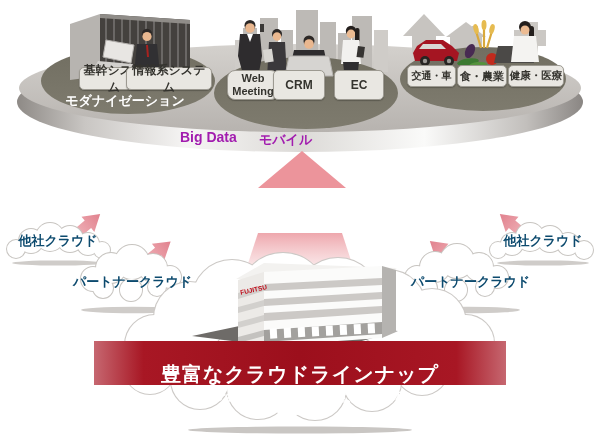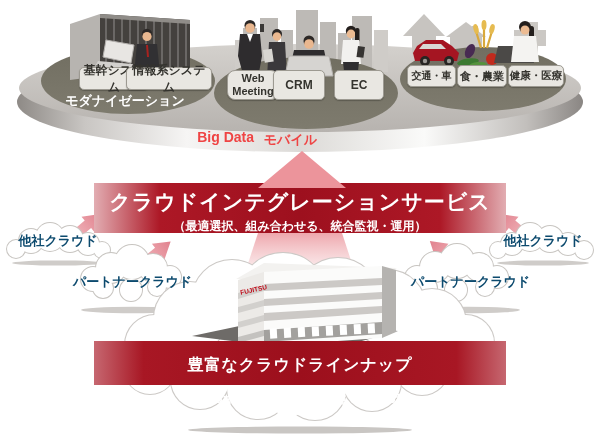--- a/index.html
+++ b/index.html
@@ -9,32 +9,32 @@
   .lbl{position:absolute;font-family:"Liberation Sans","DejaVu Sans",sans-serif;
        font-weight:700;white-space:nowrap;}
   
   .banner{position:absolute;left:94px;width:412px;z-index:2;color:#fff;text-align:center;
           background:linear-gradient(90deg,#e2adb2 0%,#ad1826 16%,#9d101e 50%,#ad1826 84%,#e2adb2 100%);}
   #banner-integration{top:183px;height:50px;}
   #banner-integration .t{font-size:21px;letter-spacing:1px;margin-top:5px;font-weight:700;}
   #banner-integration .s{font-size:12px;margin-top:2px;font-weight:700;}
   #banner-lineup{top:341px;height:44px;
           background:linear-gradient(90deg,#c66770 0%,#a81724 12%,#9c0f1c 50%,#a81724 88%,#c66770 100%);}
-  #banner-lineup .t{font-size:16px;letter-spacing:1px;margin-top:14px;font-weight:700;}
-  #banner-lineup .s{font-size:12.5px;margin-top:15px;font-weight:700;}
+  #banner-lineup .t{font-size:20px;letter-spacing:1px;margin-top:20px;font-weight:700;}
+  #banner-lineup .s{font-size:12.5px;margin-top:1px;font-weight:700;}
   
   #big-arrow-head{position:absolute;left:258px;top:151px;width:0;height:0;z-index:3;
     border-left:44px solid transparent;border-right:44px solid transparent;
     border-bottom:37px solid #ec949b;}
   
   .ibox{position:absolute;z-index:4;background:#e9e7e2;border:1px solid #9d9a92;border-radius:5px;
         color:#34332e;display:flex;align-items:center;justify-content:center;text-align:center;
         box-shadow:0 1px 1px rgba(40,40,35,.35);font-weight:700;}
   .gtitle{color:#ffffff;font-size:13px;z-index:4;text-align:center;}
-  .disc-lbl{color:#ef4444;z-index:4;text-align:right;}
+  .disc-lbl{color:#a21caf;z-index:4;text-align:left;}
   .cloud-lbl{color:#0c4a6e;font-size:13px;z-index:4;text-align:center;}
   #fujitsu-logo{left:240px;top:286px;font-size:6.5px;color:#c00a18;transform:rotate(-12deg);
                 letter-spacing:0;z-index:2;}
 </style>
 </head>
 <body>
 
 <div id="stage">
 
   <svg id="shapes" width="600" height="440" viewBox="0 0 600 440">
@@ -318,24 +318,20 @@
           <rect x="312" y="329" width="7" height="10"></rect>
         <rect x="326" y="329" width="7" height="10"></rect>
           <rect x="340" y="329" width="7" height="10"></rect>
         <rect x="354" y="329" width="7" height="10"></rect>
           <rect x="368" y="329" width="7" height="10"></rect>
         </g>
       <polygon points="382,266 396,270 396,332 382,338" fill="#b5b3b0"></polygon>
     </g>
   </svg>
 
-  <div class="banner" id="banner-integration">
-    <div class="t">クラウドインテグレーションサービス</div>
-    <div class="s">（最適選択、組み合わせる、統合監視・運用）</div>
-  </div>
   <div class="banner" id="banner-lineup">
     <div class="t">豊富なクラウドラインナップ</div>
     <div class="s">SaaS:約100種、PaaS:10種、IaaS:5種</div>
   </div>
 
   <div id="big-arrow-head"></div>
 
   <div class="ibox" style="left:55px;top:67px;width:68px;height:21px;font-size:12px;margin-left:24px;">基幹システム</div>
   <div class="ibox" style="left:126px;top:67px;width:84px;height:21px;font-size:12px;">情報系システム</div>
   <div class="ibox" style="left:227px;top:70px;width:50px;height:28px;font-size:11px;line-height:1.15;border-radius:8px;">Web Meeting</div>

